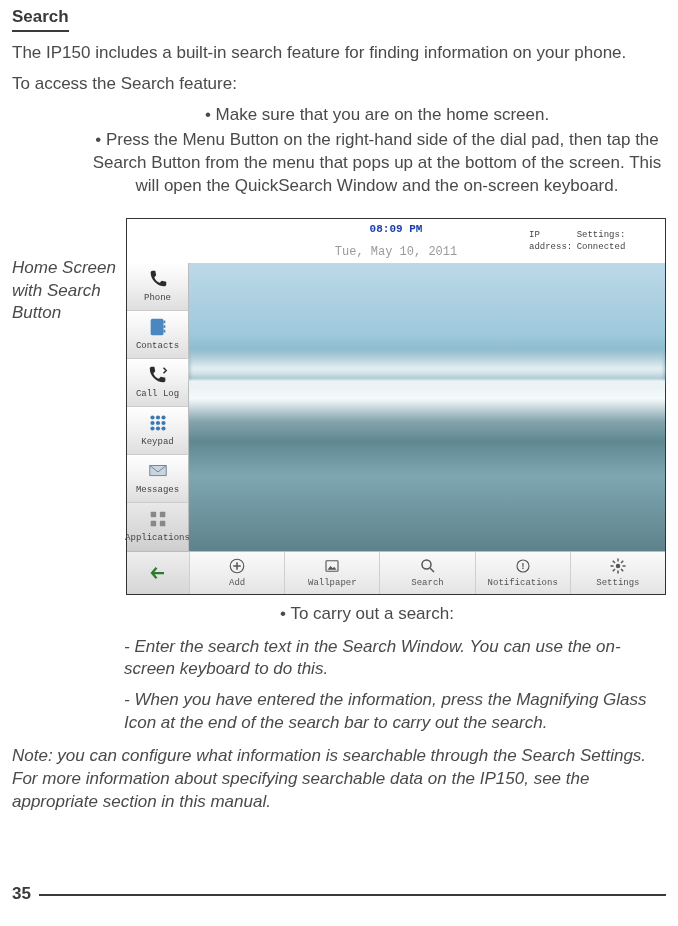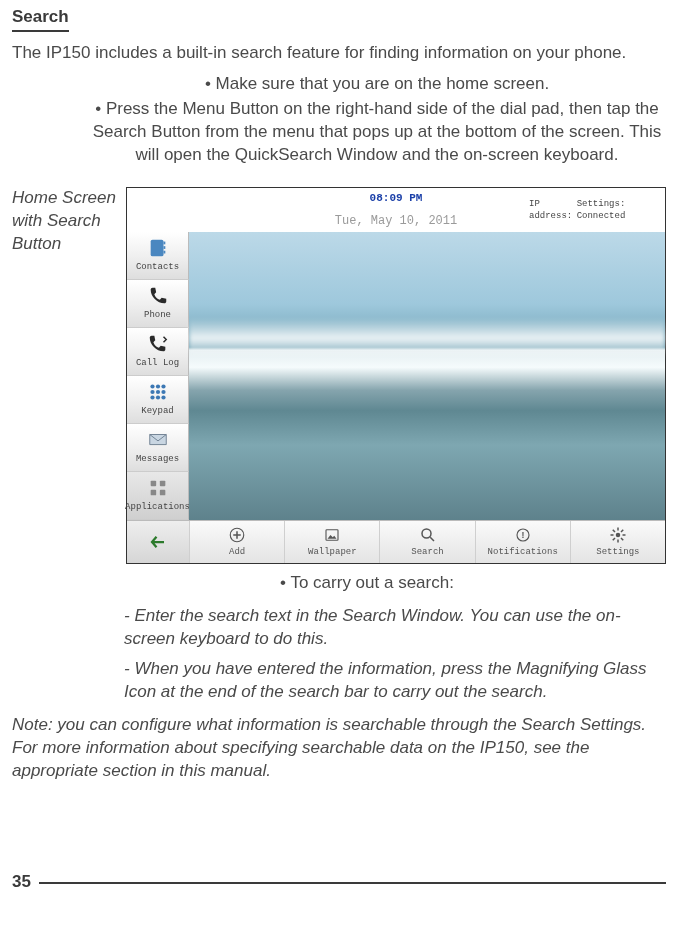--- a/index.html
+++ b/index.html
@@ -38,20 +38,21 @@
     margin-top: 20px;
     margin-bottom: 6px;
   }
   .figure-caption {
     width: 108px;
     flex: 0 0 108px;
     font-style: italic;
     color: #4a4a4a;
     padding-right: 6px;
     font-size: 17px;
+    margin-top: 39px;
   }
   .screenshot-outer {
     flex: 1;
     border: 1px solid #333;
     background: #fff;
   }
 
   
   .screen {
     width: 100%;
@@ -154,21 +155,21 @@
   
   .after-fig { margin-top: 8px; }
   .sub-bullets { margin: 2px 0 10px 112px; font-style: italic; }
   .sub-bullets .sb { margin-bottom: 8px; }
 
   .note { font-style: italic; margin-top: 6px; }
 
   .page-footer {
     position: absolute;
     left: 12px; right: 12px;
-    bottom: 32px;
+    bottom: 20px;
     display: flex;
     align-items: center;
   }
   .page-number {
     font-weight: 700;
     color: #3a3a3a;
     font-size: 17px;
     margin-right: 8px;
   }
   .footer-rule {
@@ -181,20 +182,21 @@
   .icon svg { width: 100%; height: 100%; display: block; }
 </style>
 </head>
 <body>
 
 <div class="page">
 
   <h1 class="section-title">Search</h1>
 
   <p class="body">The IP150 includes a built-in search feature for finding information on your phone.</p>
+  <p class="body">To access the Search feature:</p>
 
   <div class="bullets">
     <div class="b">• Make sure that you are on the home screen.</div>
     <div class="b">• Press the Menu Button on the right-hand side of the dial pad, then tap the Search Button from the menu that pops up at the bottom of the screen. This will open the QuickSearch Window and the on-screen keyboard.</div>
   </div>
 
   
   <div class="figure-row">
     <div class="figure-caption">Home Screen with Search Button</div>
 
@@ -212,36 +214,36 @@
             <div>Settings: Connected</div>
           </div>
         </div>
 
         <div class="home-body">
           <div class="sidebar">
 
             <div class="sidebar-item">
               <span class="icon">
                 <svg viewBox="0 0 24 24">
+                    <path fill="#2b2b2b" d="M6 3c-1 0-2 1-2 2 0 8 7 15 15 15 1 0 2-1 2-2v-3l-5-1-2 2c-3-1-5-3-6-6l2-2-1-5H6z"></path>
+                  </svg>
+              </span>
+              <span>Phone</span>
+            </div>
+
+            <div class="sidebar-item">
+              <span class="icon">
+                <svg viewBox="0 0 24 24">
                     <rect x="4" y="3" width="14" height="18" rx="2" fill="#4a87c0"></rect>
                     <rect x="18" y="5" width="2" height="3" fill="#4a87c0"></rect>
                     <rect x="18" y="10" width="2" height="3" fill="#4a87c0"></rect>
                     <rect x="18" y="15" width="2" height="3" fill="#4a87c0"></rect>
                   </svg>
               </span>
               <span>Contacts</span>
-            </div>
-
-            <div class="sidebar-item">
-              <span class="icon">
-                <svg viewBox="0 0 24 24">
-                    <path fill="#2b2b2b" d="M6 3c-1 0-2 1-2 2 0 8 7 15 15 15 1 0 2-1 2-2v-3l-5-1-2 2c-3-1-5-3-6-6l2-2-1-5H6z"></path>
-                  </svg>
-              </span>
-              <span>Phone</span>
             </div>
 
             <div class="sidebar-item">
               <span class="icon">
                 <svg viewBox="0 0 24 24">
                     <path fill="#2b2b2b" d="M5 3C4 3 3 4 3 5c0 8 7 15 15 15 1 0 2-1 2-2v-3l-5-1-2 2c-3-1-5-3-6-6l2-2-1-5H5z"></path>
                     <path stroke="#2b2b2b" stroke-width="1.6" fill="none" d="M18 4l3 3-3 3"></path>
                   </svg>
               </span>
               <span>Call Log</span>

